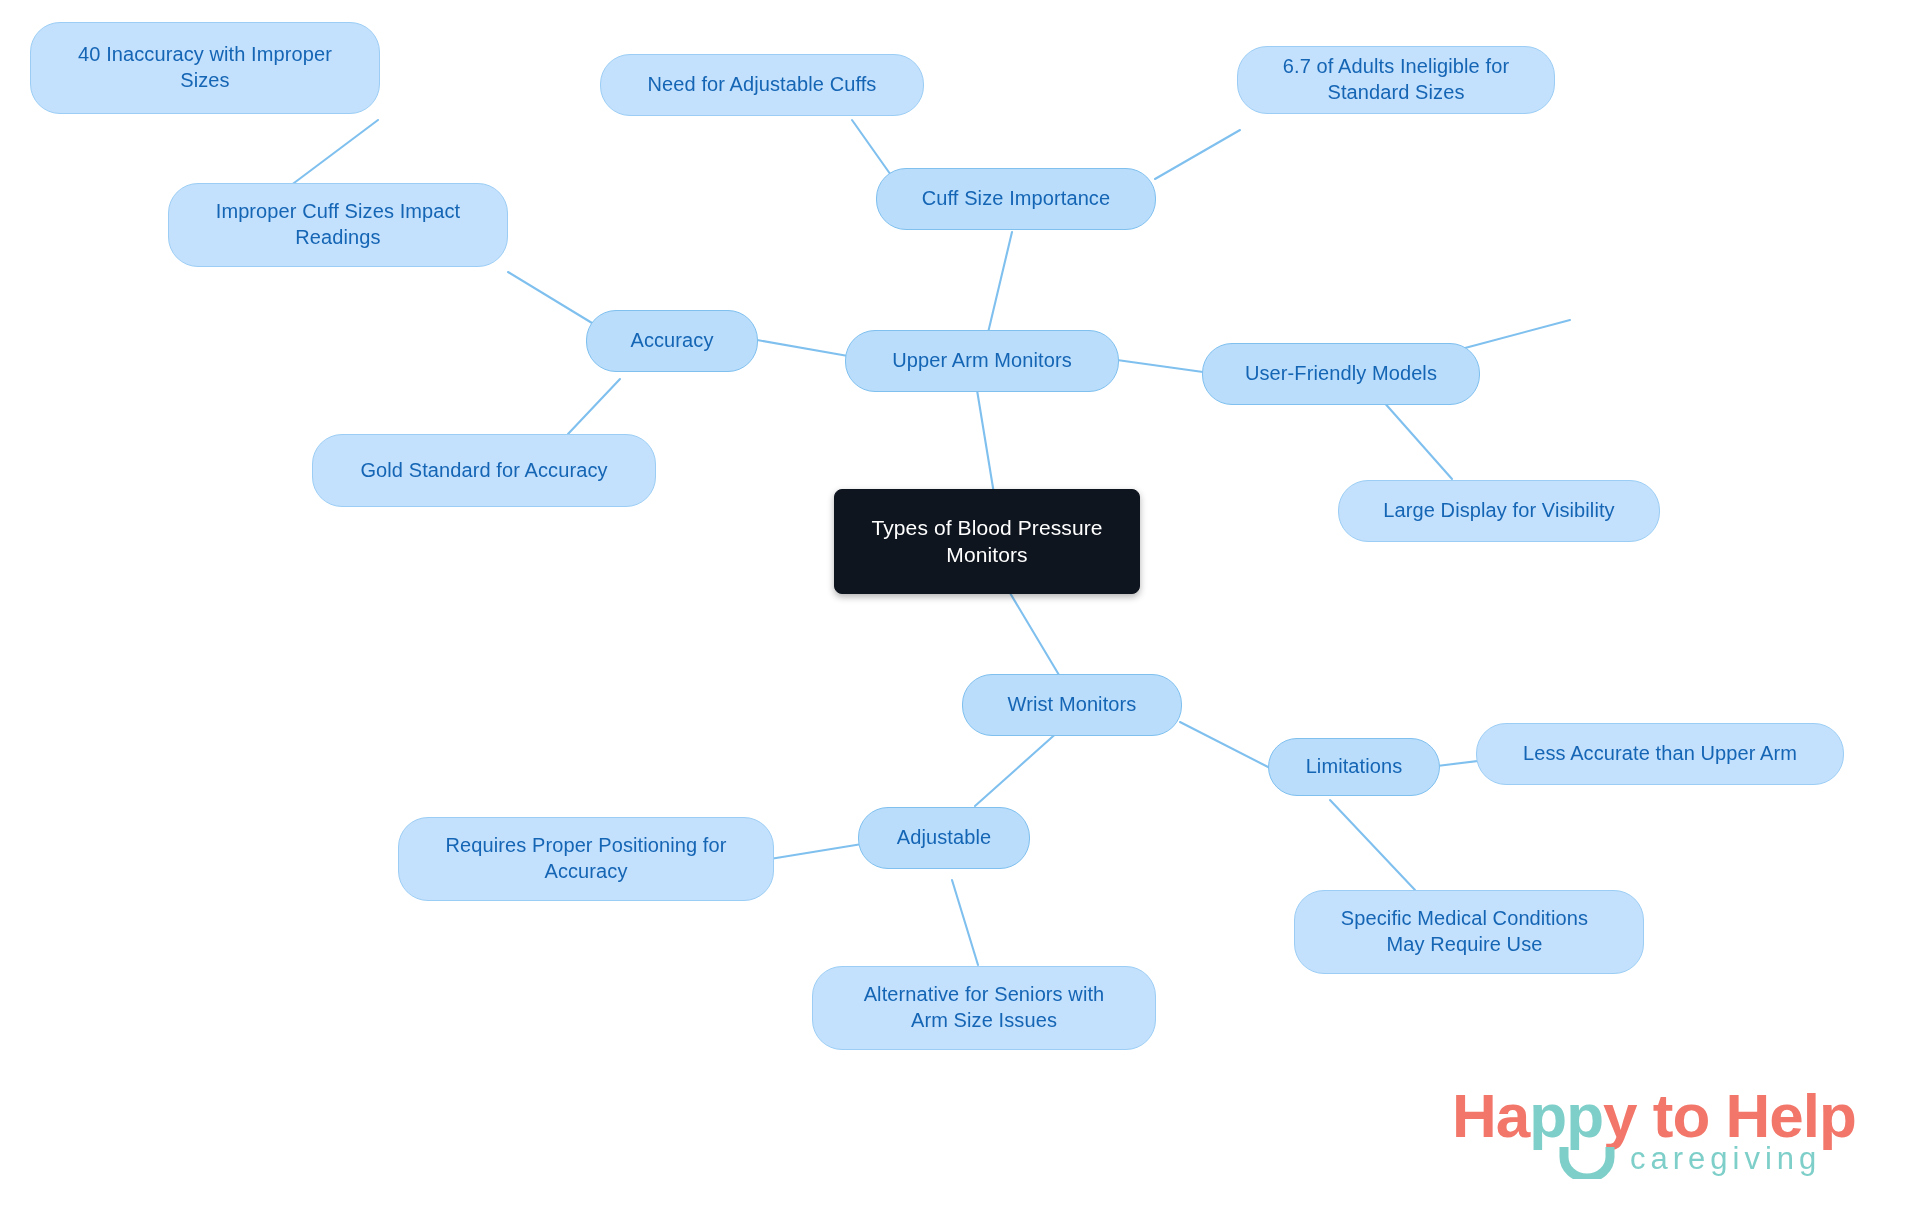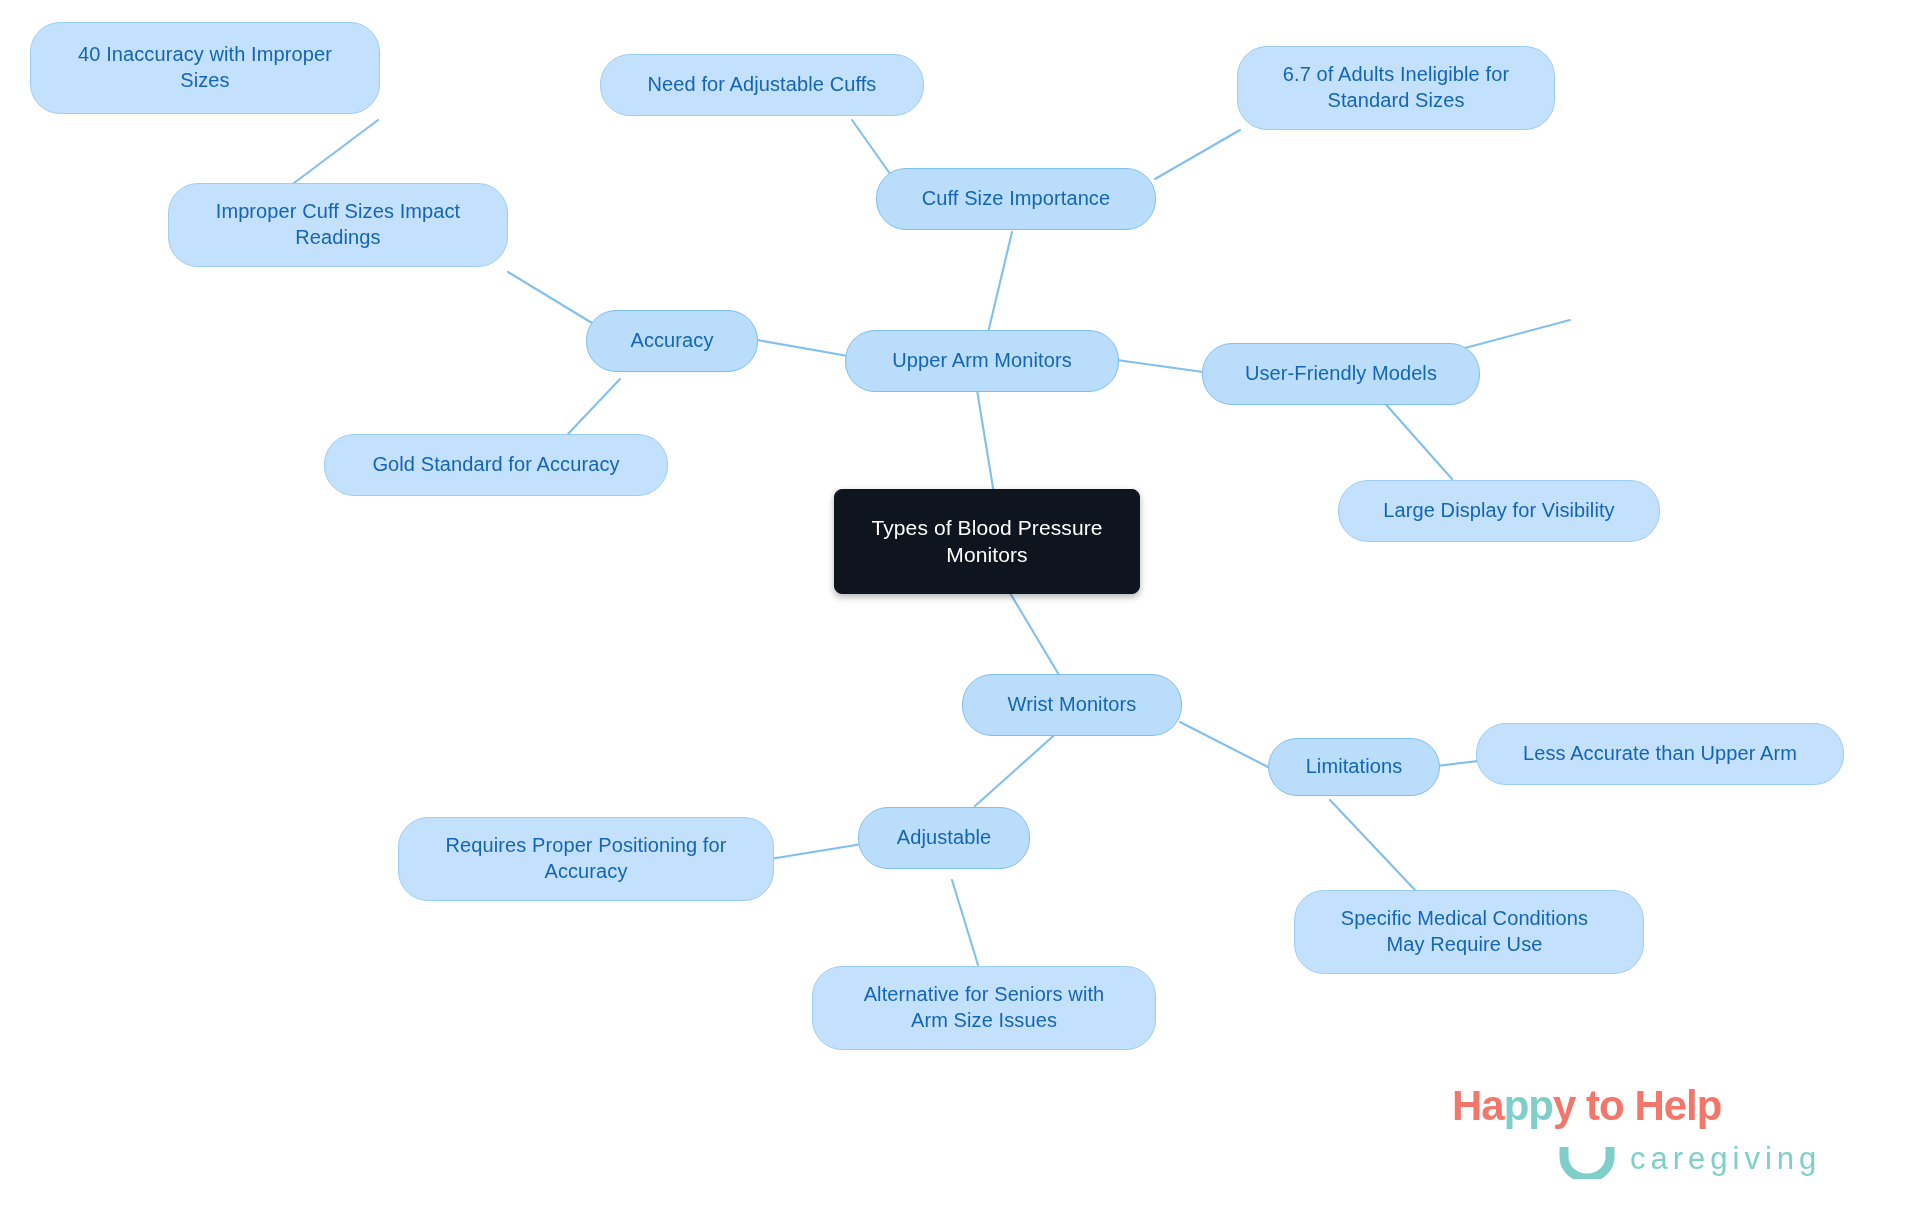--- a/index.html
+++ b/index.html
@@ -67,21 +67,21 @@
     position: absolute;
     left: 1452px;
     top: 1085px;
     width: 420px;
     height: 110px;
   }
   .logo-wordmark {
     position: absolute;
     left: 0;
     top: 0;
-    font-size: 42px;
+    font-size: 62px;
     font-weight: bold;
     letter-spacing: -1px;
     line-height: 1;
     white-space: nowrap;
   }
   .logo-coral { color: #f2776a; }
   .logo-teal  { color: #7ecfc9; }
   .logo-sub {
     position: absolute;
     left: 178px;
@@ -159,28 +159,28 @@
 
   <div class="node branch" style="left:1202px; top:343px; width:278px; height:62px;">User-Friendly Models</div>
 
   <div class="node branch" style="left:1268px; top:738px; width:172px; height:58px;">Limitations</div>
 
   <div class="node branch" style="left:858px; top:807px; width:172px; height:62px;">Adjustable</div>
 
   <div class="node leaf" style="left:168px; top:183px; width:340px; height:84px;">Improper Cuff Sizes Impact
 Readings</div>
 
-  <div class="node leaf" style="left:324px; top:434px; width:344px; height:62px;">Gold Standard for Accuracy</div>
+  <div class="node leaf" style="left:312px; top:434px; width:344px; height:73px;">Gold Standard for Accuracy</div>
 
   <div class="node leaf" style="left:30px; top:22px; width:350px; height:92px;">40 Inaccuracy with Improper
 Sizes</div>
 
   <div class="node leaf" style="left:600px; top:54px; width:324px; height:62px;">Need for Adjustable Cuffs</div>
 
-  <div class="node leaf" style="left:1237px; top:46px; width:318px; height:84px;">6.7 of Adults Ineligible for
+  <div class="node leaf" style="left:1237px; top:46px; width:318px; height:68px;">6.7 of Adults Ineligible for
 Standard Sizes</div>
 
 
   <div class="node leaf" style="left:1338px; top:480px; width:322px; height:62px;">Large Display for Visibility</div>
 
   <div class="node leaf" style="left:1476px; top:723px; width:368px; height:62px;">Less Accurate than Upper Arm</div>
 
   <div class="node leaf" style="left:1294px; top:890px; width:350px; height:84px;padding-left:7px;">Specific Medical Conditions
 May Require Use</div>
 

